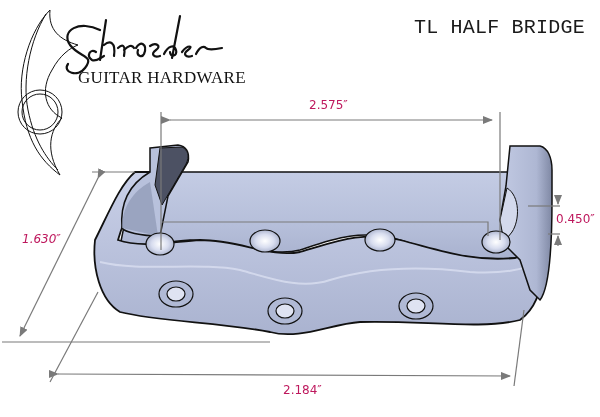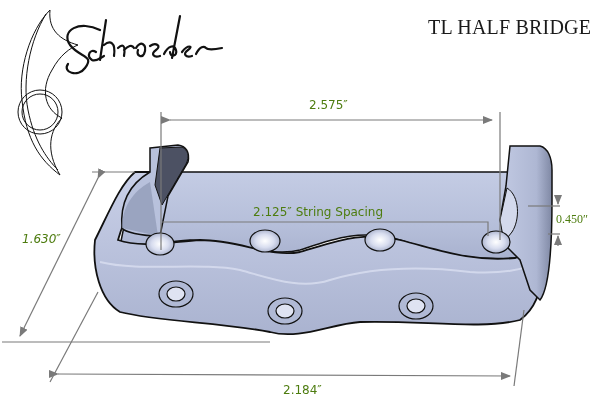--- a/index.html
+++ b/index.html
@@ -1,20 +1,20 @@
 <!DOCTYPE html>
 <html><head>
   <meta charset="utf-8">
   <style>
     html, body { margin: 0; padding: 0; background: #ffffff; }
     body { width: 600px; height: 417px; position: relative; overflow: hidden; font-family: "Liberation Sans", sans-serif; }
     .canvas { position: absolute; left: 0; top: 0; width: 600px; height: 417px; }
-    .title { position: absolute; left: 428px; top: 16px; font-size: 20px; color: #1a1a1a; letter-spacing: 0.2px; font-family: Liberation Serif, serif; font-weight: normal; }
+    .title { position: absolute; left: 414px; top: 16px; font-size: 20px; color: #1a1a1a; letter-spacing: 0.2px; font-family: Liberation Mono, monospace; font-weight: normal; }
     .brand-sub { position: absolute; left: 78px; top: 68px; font-family: "Liberation Serif", serif; font-size: 17px; color: #111; letter-spacing: 0.3px; }
-    .dim { position: absolute; font-size: 12px; color: #4d7c0f; font-family: "DejaVu Sans", sans-serif; }
+    .dim { position: absolute; font-size: 12px; color: #be185d; font-family: "DejaVu Sans", sans-serif; }
   </style>
 </head>
 <body>
 
 <div class="canvas">
   <svg width="600" height="417" viewBox="0 0 600 417">
     <defs>
       <linearGradient id="bodyGrad" x1="0" y1="0" x2="0" y2="1">
         <stop offset="0" stop-color="#c4cce4"></stop>
         <stop offset="0.6" stop-color="#b6bfda"></stop>
@@ -107,19 +107,19 @@
       <line x1="2" y1="342" x2="270" y2="342"></line>
       <line x1="98" y1="178" x2="20" y2="336" marker-start="url(#arrow)" marker-end="url(#arrow)"></line>
 
       <line x1="98" y1="292" x2="50" y2="382"></line>
       <line x1="524" y1="310" x2="514" y2="386"></line>
       <line x1="58" y1="374" x2="510" y2="376" marker-start="url(#arrow)" marker-end="url(#arrow)"></line>
     </g>
   </svg>
 
   <div class="title">TL HALF BRIDGE</div>
+  <div class="brand-sub">GUITAR HARDWARE</div>
 
   <div class="dim" style="left:309px; top:98px;">2.575″</div>
-  <div class="dim" style="left:253px; top:205px;">2.125″  String Spacing</div>
-  <div class="dim" style="left:556px; top:212px;font-family:Liberation Serif, serif;">0.450″</div>
+  <div class="dim" style="left:556px; top:212px;">0.450″</div>
   <div class="dim" style="left:22px; top:232px;font-style:italic;">1.630″</div>
   <div class="dim" style="left:283px; top:383px;">2.184″</div>
 </div>
 
 </body></html>

